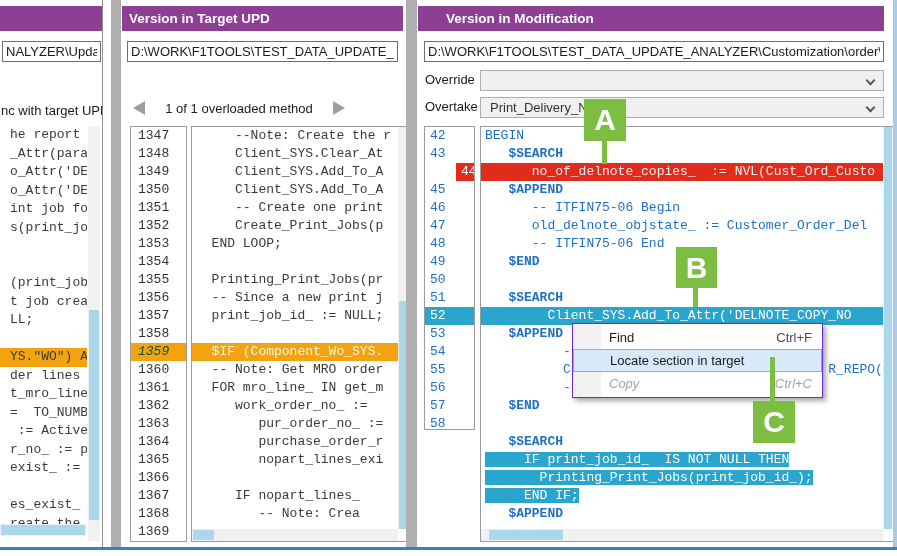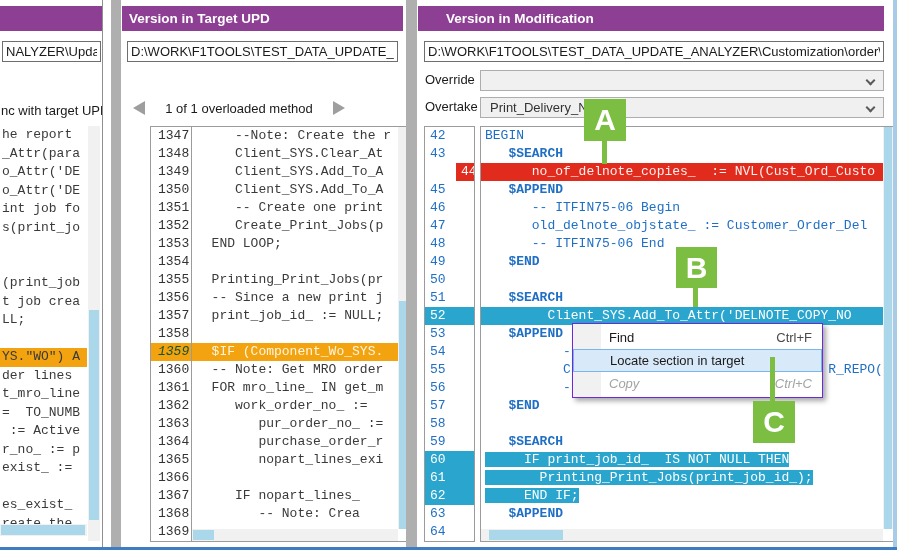--- a/index.html
+++ b/index.html
@@ -33,21 +33,21 @@
 
   
   .codebox, .numcol { border:1px solid #9B9B9B; background:#fff; overflow:hidden; }
   .num { height:18px; line-height:18px; font-family:"Liberation Mono", monospace; font-size:13px;
          color:#333; padding-left:7px; white-space:pre; }
   .mod-nums .num { color:#1F6FC5; padding-left:5px; }
   .crow { height:18px; line-height:18px; font-family:"Liberation Mono", monospace; font-size:13px;
           white-space:pre; overflow:hidden; color:#3A3A3A; padding-left:4px; }
   .mod-code .crow { color:#1F6FC5; }
   .lrow { height:18.5px; line-height:18.5px; font-family:"Liberation Mono", monospace; font-size:13px;
-          white-space:pre; overflow:hidden; color:#3A3A3A; padding-left:2px; }
+          white-space:pre; overflow:hidden; color:#3A3A3A; padding-left:10px; }
   .bold { font-weight:bold; }
 
   .row-red   { background:#E02B1D; }  .row-red .ct   { color:#FFEFEF; }
   .row-cyan  { background:#29A5CE; }  .row-cyan .ct  { color:#fff; }
   .row-orange{ background:#F2A30F; }  .row-orange .ct{ color:#FFF6E2; }
   .lrow.orange { background:#F2A30F; }
   .mark-cyan { background:#29A5CE; color:#fff; }
   .num.hl-red    { background:#E02B1D; color:#fff;margin-left:31px; }
   .num.hl-cyan   { background:#29A5CE; color:#fff; }
   .num.hl-orange { background:#F2A30F; color:#14532d;font-style:italic; }
@@ -119,21 +119,21 @@
   <div class="abs panel-header" style="left:122px; top:6px; width:281px;">Version in Target UPD</div>
   <div class="abs" style="left:127px; top:41px; width:271px;">
     <input class="path-input" value="D:\WORK\F1TOOLS\TEST_DATA_UPDATE_ANALYZE" style="">
   </div>
   <div class="abs pager" style="left:133px; top:99px; width:212px; height:18px;">
     <span class="arrow left"></span>
     <span>1 of 1 overloaded method</span>
     <span class="arrow right"></span>
   </div>
 
-  <div class="abs numcol" style="left:130px; top:126px; width:57px; height:416px;margin-left:20px;" id="target-nums">
+  <div class="abs numcol" style="left:130px; top:126px; width:57px; height:416px;" id="target-nums">
       <div class="num">1347</div>
       <div class="num">1348</div>
       <div class="num">1349</div>
       <div class="num">1350</div>
       <div class="num">1351</div>
       <div class="num">1352</div>
       <div class="num">1353</div>
       <div class="num">1354</div>
       <div class="num">1355</div>
       <div class="num">1356</div>
@@ -197,21 +197,21 @@
     <span></span>
     <span class="chev"></span>
   </div>
 
   <div class="abs" style="left:425px; top:99px;">Overtake</div>
   <div class="abs dropdown" style="left:480px; top:97px; width:404px;">
     <span>Print_Delivery_N</span>
     <span class="chev"></span>
   </div>
 
-  <div class="abs numcol mod-nums" style="left:424px; top:126px; width:51px; height:416px;" id="mod-nums">
+  <div class="abs numcol mod-nums" style="left:424px; top:126px; width:51px; height:304px;" id="mod-nums">
       <div class="num">42</div>
       <div class="num">43</div>
       <div class="num hl-red">44</div>
       <div class="num">45</div>
       <div class="num">46</div>
       <div class="num">47</div>
       <div class="num">48</div>
       <div class="num">49</div>
       <div class="num">50</div>
       <div class="num">51</div>

